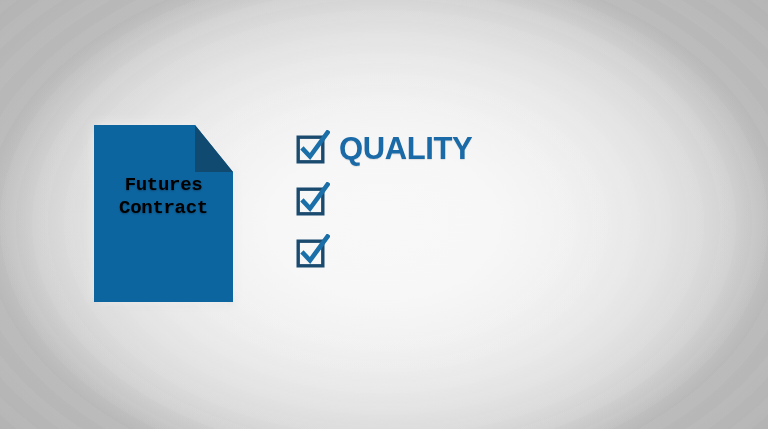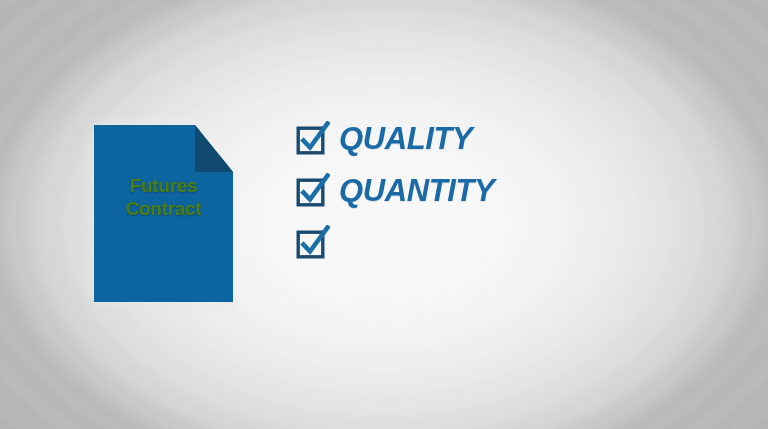--- a/index.html
+++ b/index.html
@@ -79,42 +79,42 @@
             drop-shadow(0 1px 2px rgba(0,0,0,0.10));
   }
   #doc-icon svg { display: block; }
 
   #doc-label {
     position: absolute;
     left: 94px;
     top: 174px;
     width: 139px;
     text-align: center;
-    color: #4d7c0f;
+    color: #000000;
     font-weight: bold;
     font-size: 19px;
     line-height: 23px;
     letter-spacing: -0.3px;
     text-shadow: 0 1px 2px rgba(0,0,0,0.28);
     user-select: none;
+    font-family: Liberation Mono, monospace;
   }
   #doc-label .doc-line { display: block; white-space: nowrap; }
 
   
   #checklist {
     position: absolute;
     left: 296px;
     top: 112px;
     width: 460px;
   }
   .check-row {
     display: flex;
-    align-items: center;
+    align-items: flex-end;
     height: 52px;
-    font-style: italic;
   }
   .check-box {
     flex: 0 0 auto;
     width: 34px;
     height: 34px;
     margin-right: 9px;
     position: relative;
   }
   .check-box svg { display: block; }
   .check-label {
@@ -163,21 +163,20 @@
         <span class="check-label">QUALITY</span>
       </div>
 
       <div class="check-row">
         <span class="check-box">
           <svg width="34" height="34" viewBox="0 0 34 34" xmlns="http://www.w3.org/2000/svg">
             <rect x="2.2" y="7.2" width="24.6" height="24.6" fill="none" stroke="#1a4a6e" stroke-width="3.4"></rect>
             <path d="M7.5 19.5 L14 26.5 L31.5 2.5" fill="none" stroke="#1a6fa8" stroke-width="4.6" stroke-linecap="square" stroke-linejoin="miter"></path>
           </svg>
         </span>
-        <span class="check-label">QUANTITY</span>
       </div>
 
       <div class="check-row">
         <span class="check-box">
           <svg width="34" height="34" viewBox="0 0 34 34" xmlns="http://www.w3.org/2000/svg">
             <rect x="2.2" y="7.2" width="24.6" height="24.6" fill="none" stroke="#1a4a6e" stroke-width="3.4"></rect>
             <path d="M7.5 19.5 L14 26.5 L31.5 2.5" fill="none" stroke="#1a6fa8" stroke-width="4.6" stroke-linecap="square" stroke-linejoin="miter"></path>
           </svg>
         </span>
       </div>

